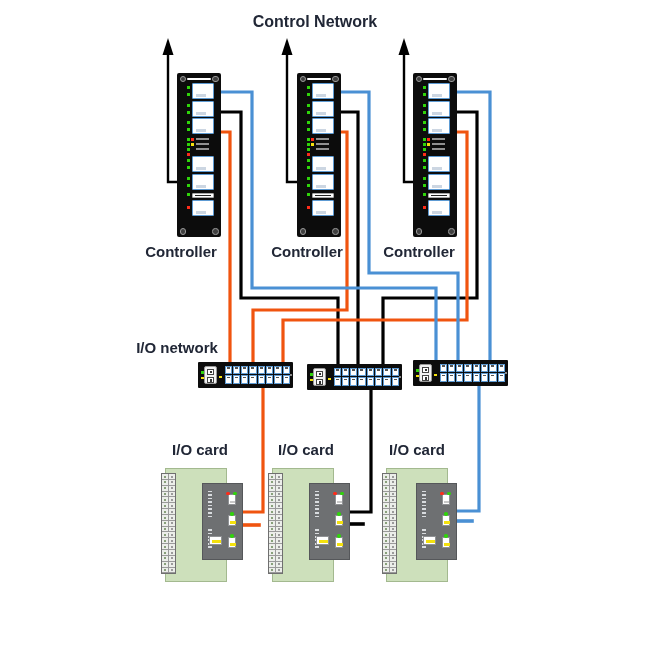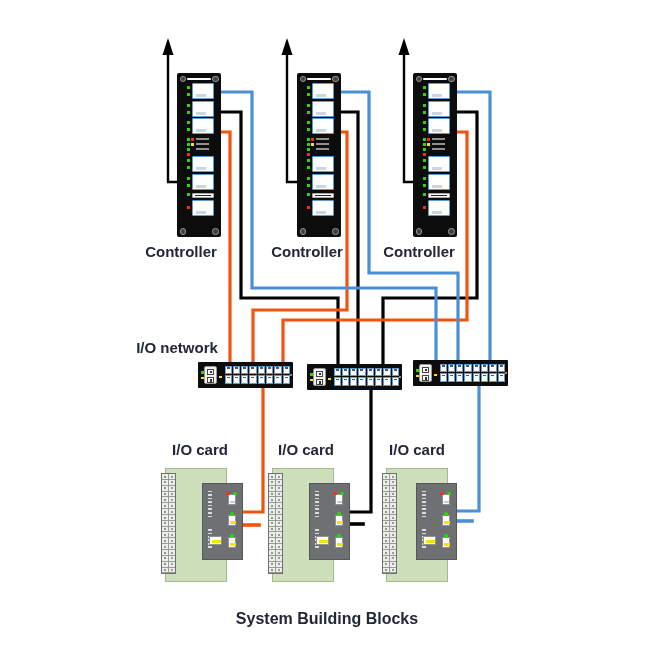--- a/index.html
+++ b/index.html
@@ -847,25 +847,25 @@
         <div class="abs" style="left: 25px; top: 53px; width: 8px; height: 11px; background: rgb(255, 255, 255); border: 1px solid rgb(143, 145, 148);">
           <div class="abs" style="left: 0.8px; bottom: 1px; width: 6px; height: 3px; background: rgb(244, 225, 14);"></div>
         </div>
         <div class="abs" style="left: 27.2px; top: 50px; width: 3.5px; height: 3.5px; background: rgb(47, 212, 10); border-radius: 50%;"></div>
         <div class="abs" style="left: 6px; top: 52px; width: 13px; height: 9px; background: rgb(255, 255, 255); border: 1px solid rgb(143, 145, 148);">
           <div class="abs" style="left: 1.5px; top: 2.5px; width: 9px; height: 3px; background: rgb(244, 225, 14);"></div>
         </div>
       </div>
     </div>
 
+  <div class="lbl lbl-lg" style="left: 230px; top: 13px; width: 170px; color: rgb(33, 39, 54);">Control Network</div>
 
   <div class="lbl lbl-md" style="left: 136px; top: 243px; width: 90px; color: rgb(33, 39, 54);">Controller</div>
   <div class="lbl lbl-md" style="left: 262px; top: 243px; width: 90px; color: rgb(33, 39, 54);">Controller</div>
   <div class="lbl lbl-md" style="left: 374px; top: 243px; width: 90px; color: rgb(33, 39, 54);">Controller</div>
 
   <div class="lbl lbl-md" style="left: 127px; top: 339px; width: 100px; color: rgb(33, 39, 54);">I/O network</div>
 
   <div class="lbl lbl-md" style="left: 155px; top: 441px; width: 90px; color: rgb(33, 39, 54);">I/O card</div>
   <div class="lbl lbl-md" style="left: 261px; top: 441px; width: 90px; color: rgb(33, 39, 54);">I/O card</div>
   <div class="lbl lbl-md" style="left: 372px; top: 441px; width: 90px; color: rgb(33, 39, 54);">I/O card</div>
 
-  <div class="lbl lbl-lg" style="left: 227px; top: 610px; width: 200px; color: rgb(33, 39, 54);">System Building Blocks</div>
 </div>
 
 </body></html>

